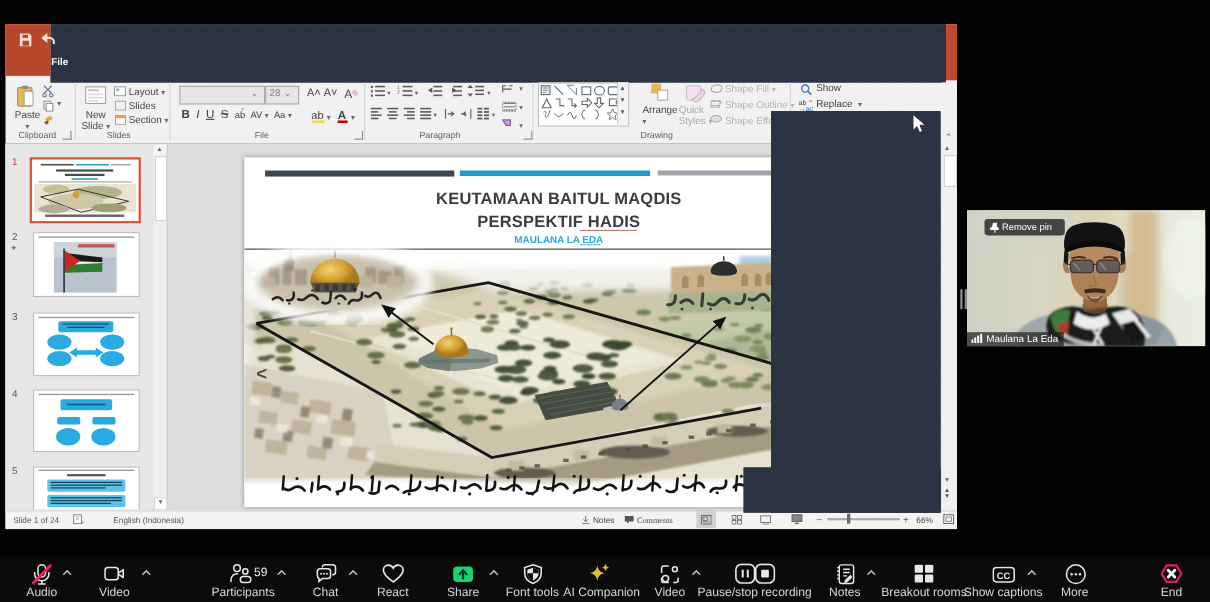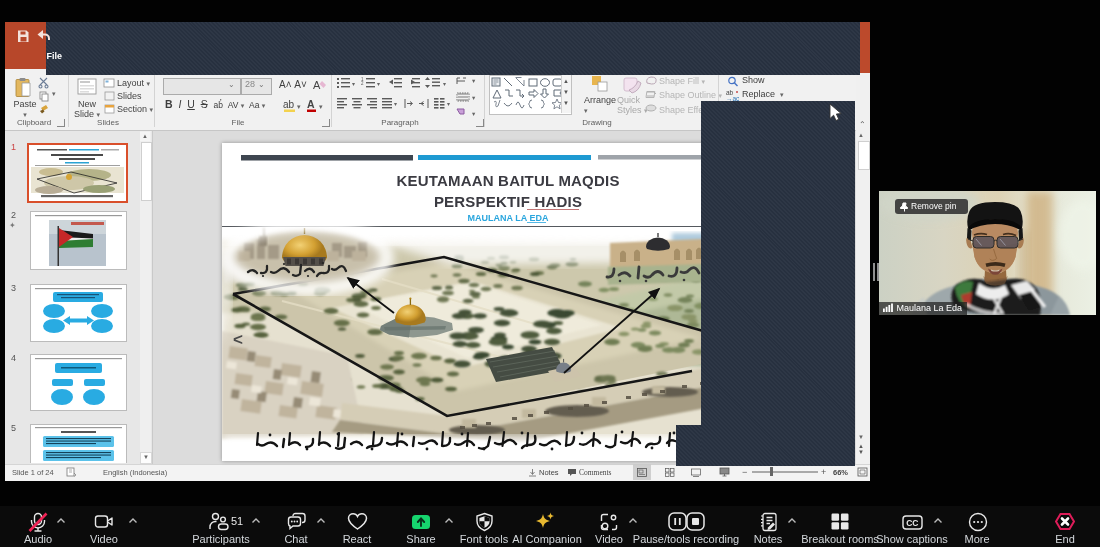--- a/index.html
+++ b/index.html
@@ -412,21 +412,21 @@
   <svg class="abs" style="left:719px;top:467px;" width="11" height="10" viewBox="0 0 11 10">
       <g fill="none" stroke="#555" stroke-width="0.8">
         <rect x="1" y="1" width="9" height="6" fill="#888"></rect>
         <path d="M5.5 7 v2 M3.5 9 h4"></path>
       </g>
     </svg>
   <div class="abs" style="left:742px;top:467px;font-size:9px;color:#555;">−</div>
   <div class="abs" style="left:752px;top:471px;width:66px;height:1.5px;background:#a9a9a9;"></div>
   <div class="abs" style="left:770px;top:467px;width:3px;height:9px;background:#666;"></div>
   <div class="abs" style="left:821px;top:467px;font-size:9px;color:#555;">+</div>
-  <div class="abs" style="left:833px;top:468px;font-size:7.5px;color:#444;font-weight:bold;">66%</div>
+  <div class="abs" style="left:833px;top:468px;font-size:7.5px;color:#444;">66%</div>
   <svg class="abs" style="left:857px;top:467px;" width="11" height="10" viewBox="0 0 11 10">
       <g fill="none" stroke="#555" stroke-width="0.8">
         <rect x="1" y="1" width="9" height="8"></rect>
         <path d="M3 3 h5 v4 h-5 z" stroke-width="0.6"></path>
       </g>
     </svg>
 
   <div class="abs" style="left:222px;top:143px;width:565px;height:318px;background:#fff;box-shadow:0 0 4px rgba(0,0,0,0.35);"></div>
   <svg class="abs" style="left:222px;top:143px;" width="565" height="318" viewBox="0 0 565 318">
     <defs>
@@ -1137,21 +1137,21 @@
       <div class="tlabel">Participants</div>
     </div>
   <svg class="abs" style="left:208px;top:511px;" width="22" height="21" viewBox="0 0 22 21">
     <g stroke="#e8e8e8" stroke-width="1.4" fill="none">
       <circle cx="7.5" cy="5.5" r="3"></circle>
       <path d="M2 18 v-2 a5.5 5.5 0 0 1 5.5 -5.5 h1"></path>
       <circle cx="15" cy="8.5" r="2.4"></circle>
       <rect x="10.5" y="13" width="9.5" height="5.5" rx="2.7"></rect>
     </g>
   </svg>
-  <div class="abs" style="left:231px;top:515px;font-size:11px;color:#e8e8e8;">51</div>
+  <div class="abs" style="left:231px;top:515px;font-size:11px;color:#e8e8e8;">59</div>
   <svg class="chev" style="left:251px;" width="10" height="8" viewBox="0 0 10 8">
       <path d="M1.5 5.5 L5 2 L8.5 5.5" stroke="#bbb" stroke-width="1.4" fill="none"></path>
     </svg>
 
   <div class="tb" style="left:296px;">
       <div class="tlabel">Chat</div>
     </div>
   <svg class="abs" style="left:287px;top:512px;" width="20" height="19" viewBox="0 0 20 19">
     <g stroke="#e8e8e8" stroke-width="1.4" fill="none">
       <path d="M6 4 q0 -2.5 2.5 -2.5 h7 q2.5 0 2.5 2.5 v4 q0 2.5 -2.5 2.5 h-0.5"></path>
@@ -1211,21 +1211,21 @@
       <path d="M2.5 13 v2.5 q0 2 2 2 H9 M13 17.5 h2.5 q2 0 2 -2 V13"></path>
       <circle cx="6" cy="14" r="2.8"></circle>
       <circle cx="14.5" cy="5.5" r="2.2"></circle>
     </g>
   </svg>
   <svg class="chev" style="left:628px;" width="10" height="8" viewBox="0 0 10 8">
       <path d="M1.5 5.5 L5 2 L8.5 5.5" stroke="#bbb" stroke-width="1.4" fill="none"></path>
     </svg>
 
   <div class="tb" style="left:686px;">
-      <div class="tlabel" style="width:150px;left:-75px;">Pause/tools recording</div>
+      <div class="tlabel" style="width:150px;left:-75px;">Pause/stop recording</div>
     </div>
   <svg class="abs" style="left:668px;top:512px;" width="37" height="20" viewBox="0 0 37 20">
     <rect x="1" y="1" width="17" height="17" rx="5" fill="none" stroke="#e8e8e8" stroke-width="1.5"></rect>
     <path d="M7.2 6 v7 M11.8 6 v7" stroke="#e8e8e8" stroke-width="1.8"></path>
     <rect x="19" y="1" width="17" height="17" rx="5" fill="none" stroke="#e8e8e8" stroke-width="1.5"></rect>
     <rect x="24" y="6 " width="7" height="7" rx="1" fill="#e8e8e8"></rect>
   </svg>
 
   <div class="tb" style="left:768px;">
       <div class="tlabel">Notes</div>

